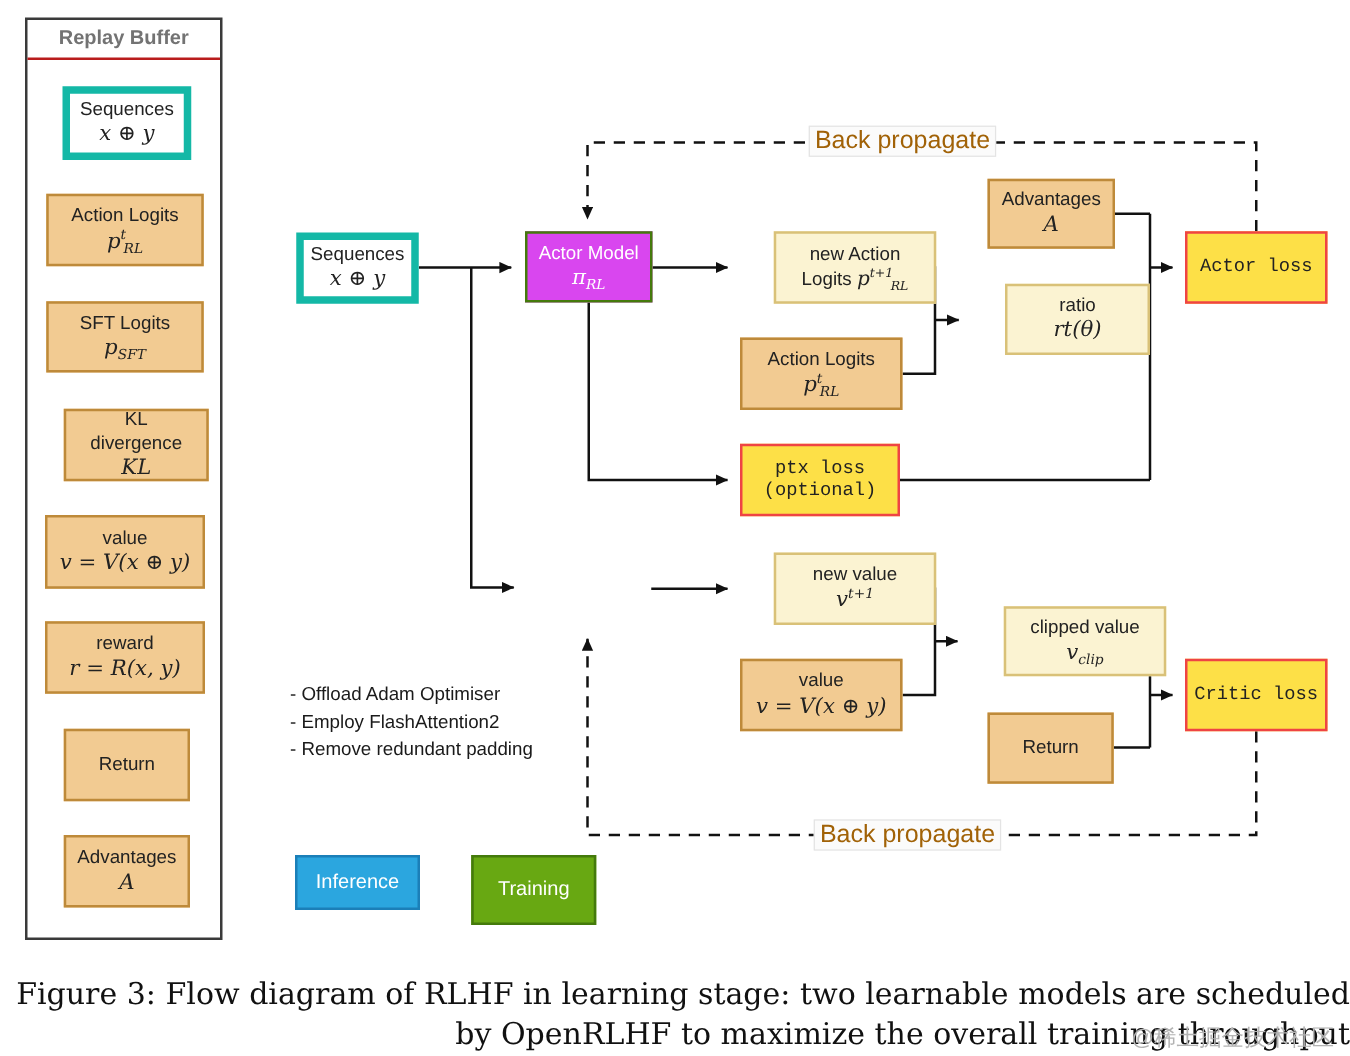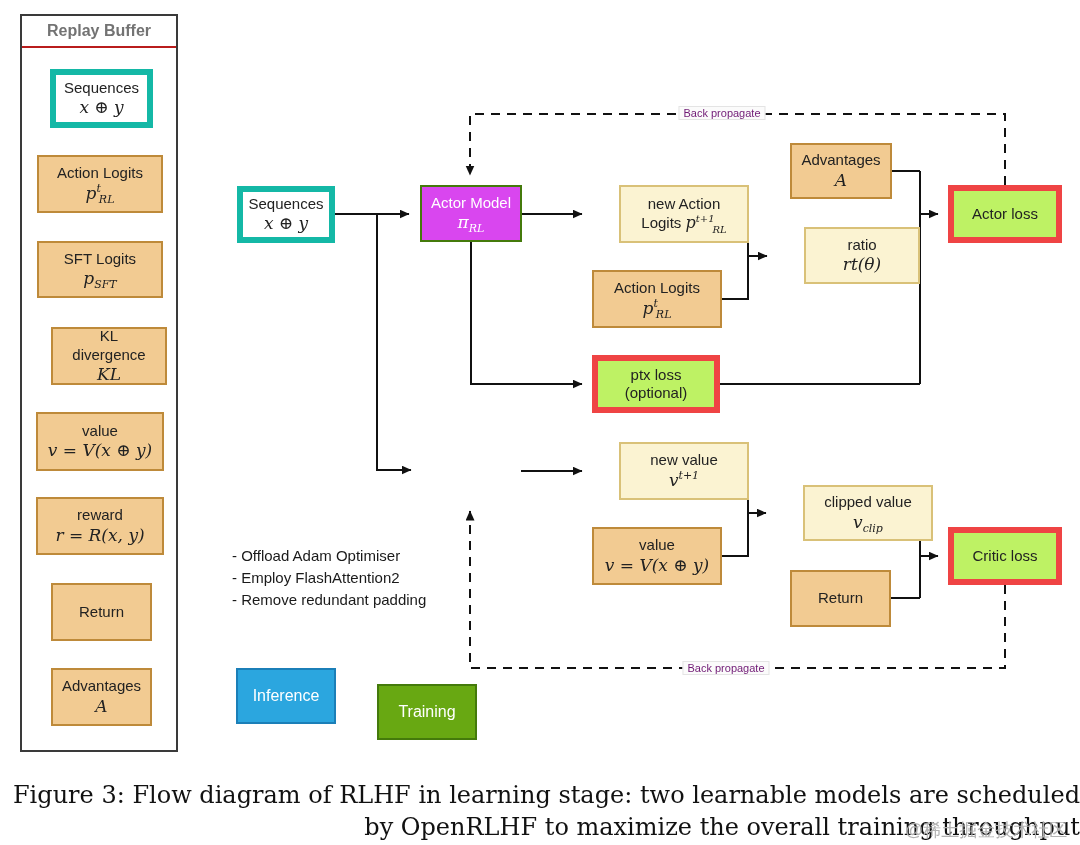--- a/index.html
+++ b/index.html
@@ -3,38 +3,38 @@
 <meta charset="utf-8">
 <style>
   html,body{margin:0;padding:0;background:#ffffff;}
   #stage{position:relative;width:1080px;height:845px;background:#ffffff;overflow:hidden;
          font-family:"Liberation Sans",sans-serif;}
   #connector-layer{position:absolute;left:0;top:0;pointer-events:none;}
   .node{position:absolute;display:flex;flex-direction:column;align-items:center;justify-content:center;
         text-align:center;font-size:15px;color:#222;line-height:1.22;box-sizing:border-box;}
   .orange{background:#F2CB92;border:2px solid #BE8A3A;}
   .yellow{background:#FBF3D2;border:2px solid #D9C178;margin-left:27px;}
-  .blue{background:#bef264;border:6px solid #ef4444;}
+  .blue{background:#fde047;border:2px solid #ef4444;font-family:Liberation Mono, monospace;}
   .white-node{background:#ffffff;border:6px solid #14b8a6;}
   .green{background:#d946ef;border:2px solid #447A0B;color:#fff;}
   .critic-grad{background:linear-gradient(to bottom,#58A12B 0%,#6BA567 45%,#90B7DB 100%);
         border:2px solid #2F7A12;color:#fff;}
   .legend-inference{background:#2BA6DF;border:2px solid #1B7FB8;color:#fff;font-size:16px;}
   .legend-training{background:#68A812;border:2px solid #447A0B;color:#fff;font-size:16px;}
   .m{font-family:"DejaVu Serif",serif;font-style:italic;font-size:17px;}
   .m sup,.m sub{font-size:11px;line-height:0;}
   .m sup + sub{margin-left:-2px;}
   .m-inline{font-family:"DejaVu Serif",serif;font-style:italic;font-size:16px;}
   .m-inline sup,.m-inline sub{font-size:10px;line-height:0;}
   .m-inline sup + sub{margin-left:-2px;}
   #replay-buffer{position:absolute;left:20px;top:14px;width:158px;height:738px;
         border:2px solid #3a3a3a;box-sizing:border-box;background:#fff;}
   #rb-title{height:30px;border-bottom:2px solid #b91c1c;display:flex;align-items:center;
         justify-content:center;font-weight:bold;font-size:16px;color:#737373;}
-  .bp-label{position:absolute;transform:translate(-50%,-50%);font-size:11px;color:#701a75;
+  .bp-label{position:absolute;transform:translate(-50%,-50%);font-size:20px;color:#a16207;
         background:#fbfbfb;border:1px solid #e4e4e4;padding:0 4px;white-space:nowrap;}
   #notes{position:absolute;left:232px;top:545px;font-size:15px;color:#1a1a1a;line-height:22px;}
   #caption{position:absolute;left:12px;top:779px;width:1068px;font-family:"DejaVu Serif",serif;
         font-size:24px;color:#111;line-height:1.34;text-align:right;}
   #watermark{position:absolute;left:905px;top:818px;font-size:18px;color:#b3b3b3;white-space:nowrap;}
 </style>
 </head>
 <body>
 
 <div id="stage">
@@ -176,21 +176,21 @@
 
   <div class="bp-label" style="left:722px;top:113px">Back propagate</div>
   <div class="bp-label" style="left:726px;top:668px">Back propagate</div>
 
   <div id="notes">
     <div>- Offload Adam Optimiser</div>
     <div>- Employ FlashAttention2</div>
     <div>- Remove redundant padding</div>
   </div>
 
-  <div class="node legend-inference" style="left:236px;top:668px;width:100px;height:56px">
+  <div class="node legend-inference" style="left:236px;top:684px;width:100px;height:44px">
     <span>Inference</span>
   </div>
   <div class="node legend-training" style="left:377px;top:684px;width:100px;height:56px">
     <span>Training</span>
   </div>
 
   <div id="caption">Figure 3: Flow diagram of RLHF in learning stage: two learnable models are scheduled by OpenRLHF to maximize the overall training throughput</div>
   <div id="watermark">@稀土掘金技术社区</div>
 </div>
 

